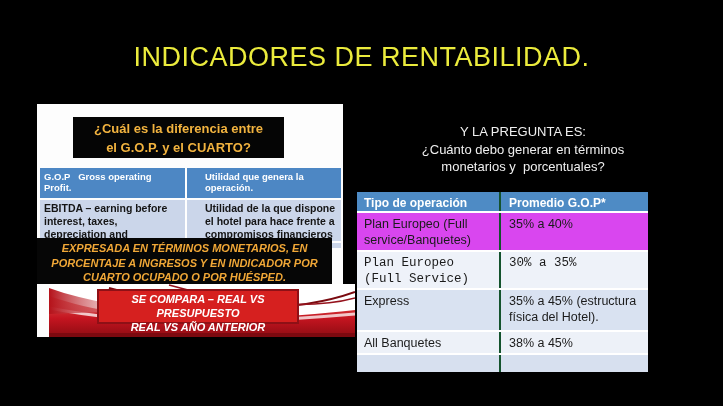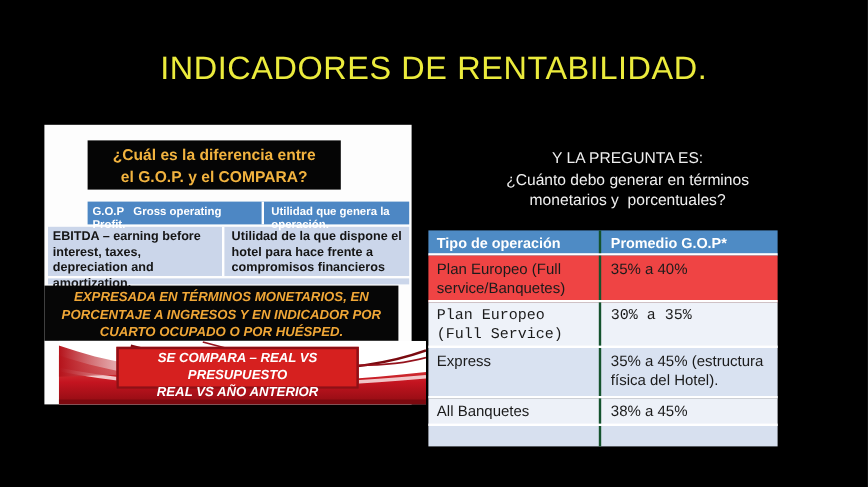--- a/index.html
+++ b/index.html
@@ -8,24 +8,24 @@
   .slide-title{position:absolute;left:0;top:42px;width:100%;text-align:center;
                color:#ebeb3c;font-size:27px;font-weight:400;letter-spacing:.5px;}
 
   
   .gop-card{position:absolute;left:37px;top:104px;width:306px;height:233px;background:#fdfdfd;}
   .q-box{position:absolute;left:36px;top:13px;width:211px;height:41px;background:#050505;
          color:#f2b33f;font-weight:bold;font-size:13px;line-height:19px;text-align:center;
          padding-top:2px;box-sizing:border-box;}
   .card-table{position:absolute;left:3px;top:64px;width:301px;font-size:10.5px;}
   .ct-row{display:flex;font-weight:bold;}
-  .ct-header{height:19px;background:#4d87c4;margin-bottom:2px;color:#fff;font-weight:bold;
-             font-size:9.5px;margin-left:33px;}
+  .ct-header{height:30px;background:#4d87c4;margin-bottom:2px;color:#fff;font-weight:bold;
+             font-size:9.5px;}
   .ct-c1{width:147px;border-right:2px solid #fff;box-sizing:border-box;padding:3px 4px 0 4px;}
-  .ct-c2{flex:1;padding:3px 4px 0 6px;}
+  .ct-c2{flex:1;padding:3px 4px 0 18px;}
   .ct-body{background:#cbd6ea;height:41px;margin-bottom:2px;color:#151515;line-height:13px;}
   .ct-body .ct-c1,.ct-body .ct-c2{padding-top:2px;}
   .ct-empty{height:5px;background:#cbd6ea;}
   .pre{white-space:pre-wrap;}
   .card-black-box{position:absolute;left:0;top:134px;width:295px;height:46px;background:#060606;
                   color:#f0a737;font-weight:bold;font-style:italic;font-size:11px;
                   line-height:14.5px;text-align:center;padding-top:3px;box-sizing:border-box;}
   .card-swoosh{position:absolute;left:12px;top:180px;width:306px;height:53px;}
   .card-swoosh svg{position:absolute;left:0;top:0;width:100%;height:100%;}
   .compara-box{position:absolute;left:48px;top:5px;width:202px;height:35px;background:#d6201f;
@@ -34,38 +34,38 @@
 
   
   .question-block{position:absolute;left:373px;top:123px;width:300px;text-align:center;
                   color:#efefef;font-size:13px;line-height:17.5px;}
   .gop-table{position:absolute;left:357px;top:192px;width:291px;font-size:12.5px;color:#1b1b1b;}
   .gt-row{display:flex;box-sizing:border-box;border-bottom:2px solid #fff;line-height:16px;}
   .gt-row:last-child{border-bottom:none;}
   .gt-c1{width:144px;border-right:2px solid #14532d;box-sizing:border-box;padding:3px 4px 0 7px;}
   .gt-c2{flex:1;padding:3px 4px 0 8px;}
   .gt-header{height:21px;background:#4e8bc5;color:#fff;font-weight:bold;font-size:12px;}
-  .gt-r1{height:39px;background:#ef4444;}
+  .gt-r1{height:39px;background:#d946ef;}
   .gt-r2{height:38px;background:#eef2f9;font-family:Liberation Mono, monospace;}
   .gt-r3{height:42px;background:#d9e2f1;}
   .gt-r4{height:23px;background:#edf1f8;}
   .gt-r5{height:17px;background:#d7e0ef;}
 </style>
 </head>
 <body>
 
 <div class="slide">
 
   <div class="slide-title">INDICADORES DE RENTABILIDAD.</div>
 
   <div class="gop-card">
 
     <div class="q-box">
       <div>¿Cuál es la diferencia entre</div>
-      <div>el G.O.P. y el COMPARA?</div>
+      <div>el G.O.P. y el CUARTO?</div>
     </div>
 
     <div class="card-table">
       <div class="ct-row ct-header">
         <div class="ct-c1 pre">G.O.P   Gross operating Profit.</div>
         <div class="ct-c2">Utilidad que genera la operación.</div>
       </div>
       <div class="ct-row ct-body">
         <div class="ct-c1">EBITDA – earning before interest, taxes, depreciation and amortization.</div>
         <div class="ct-c2">Utilidad de la que dispone el hotel para hace frente a compromisos financieros</div>

